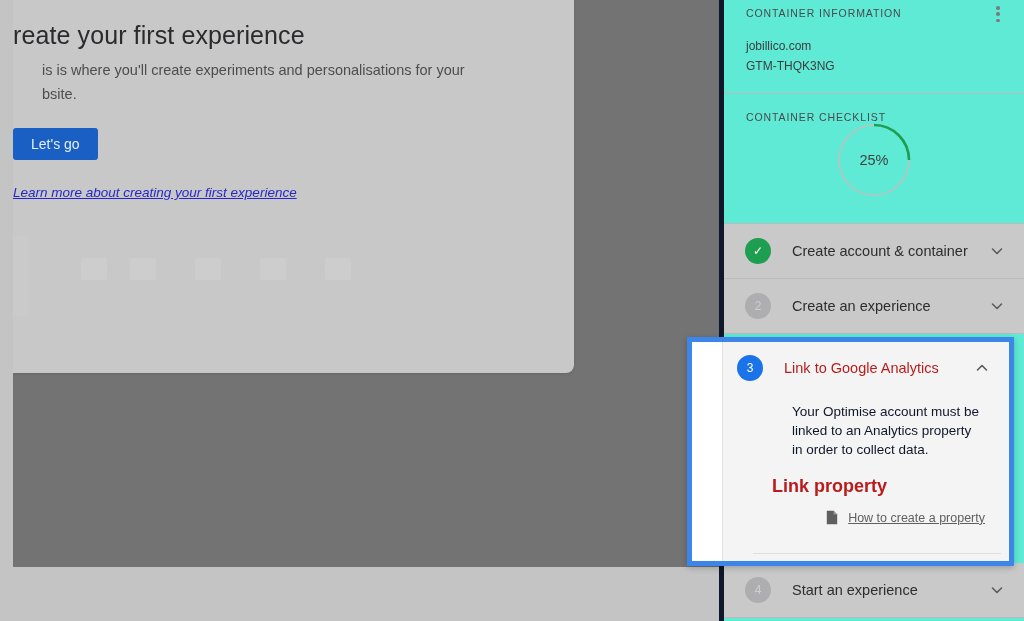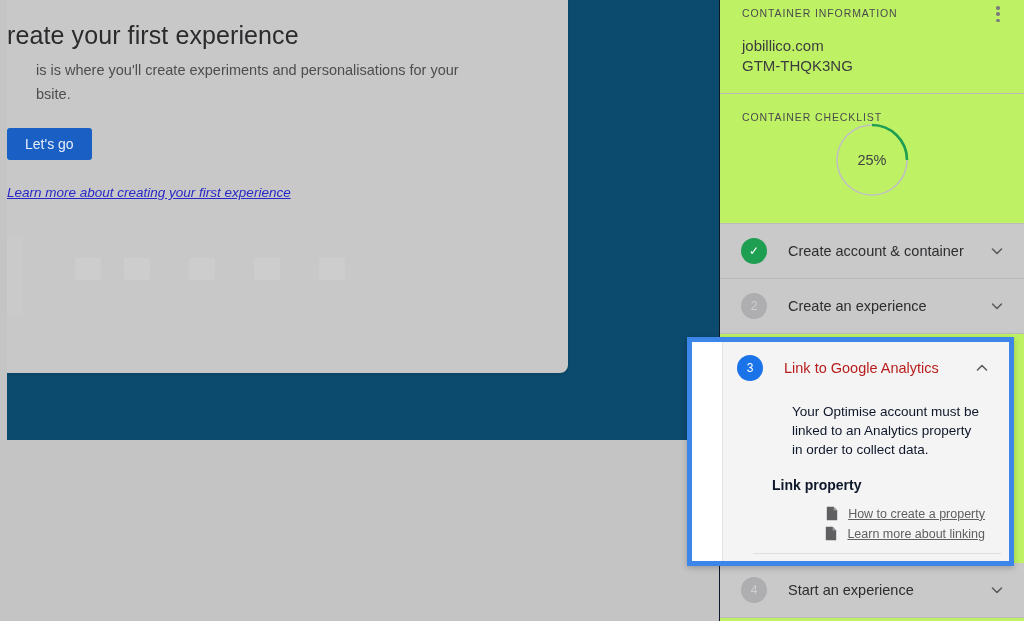--- a/index.html
+++ b/index.html
@@ -16,24 +16,24 @@
   #screen {
     position: relative;
     width: 1024px;
     height: 621px;
     background: #c4c4c4;
   }
 
   
   .main-area {
     position: absolute;
-    left: 7px; top: 0;
+    left: 13px; top: 0;
     width: 719px;
-    height: 440px;
-    background: #0c4a6e;
+    height: 567px;
+    background: #737373;
     overflow: hidden;
   }
 
   .welcome-card {
     position: absolute;
     left: -80px;
     top: -10px;
     width: 641px;
     height: 383px;
     background: #c8c8c8;
@@ -118,22 +118,22 @@
     background: rgba(255,255,255,0.05);
   }
 
   
   .sidebar {
     position: absolute;
     left: 719px;
     top: 0;
     width: 305px;
     height: 621px;
-    background: #bef264;
-    border-left: 1px solid #0f172a;
+    background: #5eead4;
+    border-left: 5px solid #0f172a;
   }
 
   .side-section {
     position: relative;
     padding: 0 22px;
   }
 
   .side-label {
     font-size: 10.5px;
     letter-spacing: 0.9px;
@@ -157,21 +157,21 @@
   }
   .kebab i {
     display: block;
     width: 3.5px;
     height: 3.5px;
     border-radius: 50%;
     background: #7c7c7f;
   }
 
   .container-meta {
-    font-size: 15px;
+    font-size: 12px;
     line-height: 20px;
     color: #3c3c3f;
   }
 
   .divider {
     height: 1px;
     background: #bbbbbb;
     margin: 0;
   }
 
@@ -286,23 +286,23 @@
     padding: 8px 24px 0 49px;
   }
   .hc-desc {
     font-size: 13.5px;
     line-height: 19px;
     color: #0f172a;
     margin-bottom: 17px;
     margin-left: 20px;
   }
   .hc-action {
-    font-size: 14px;
+    font-size: 18px;
     font-weight: 600;
-    color: #0f172a;
+    color: #b91c1c;
     cursor: pointer;
     margin-bottom: 13px;
     display: inline-block;
   }
   .doc-links { padding-left: 12px; }
   .doc-link {
     display: flex;
     align-items: center;
     margin-bottom: 5px;
     cursor: pointer;
@@ -447,29 +447,20 @@
           <div class="doc-link">
             <span class="doc-ico">
               <svg width="12" height="15" viewBox="0 0 12 15">
                 <path d="M0.8 0.8 H7.6 L11.2 4.4 V14.2 H0.8 Z" fill="#5f5f62"></path>
                 <path d="M7.6 0.8 V4.4 H11.2 Z" fill="#9a9a9d"></path>
               </svg>
             </span>
             <span class="txt">How to create a property</span>
           </div>
 
-          <div class="doc-link">
-            <span class="doc-ico">
-              <svg width="12" height="15" viewBox="0 0 12 15">
-                <path d="M0.8 0.8 H7.6 L11.2 4.4 V14.2 H0.8 Z" fill="#5f5f62"></path>
-                <path d="M7.6 0.8 V4.4 H11.2 Z" fill="#9a9a9d"></path>
-              </svg>
-            </span>
-            <span class="txt">Learn more about linking</span>
-          </div>
 
         </div>
       </div>
 
       <div class="bottom-rule"></div>
     </div>
   </div>
 
 </div>
 

